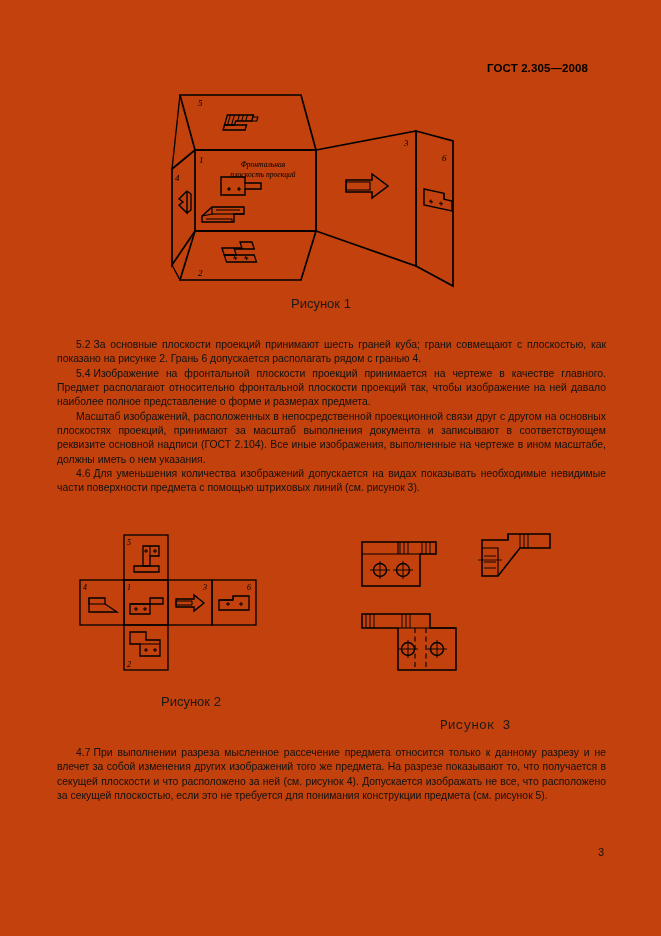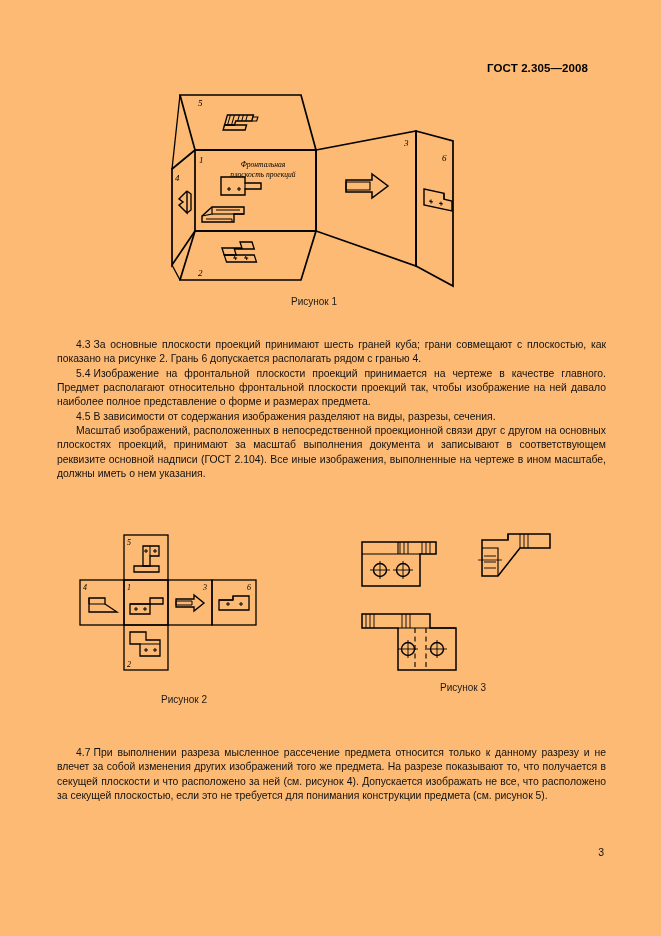--- a/index.html
+++ b/index.html
@@ -12,53 +12,53 @@
     height: 936px;
     position: relative;
     font-family: "Liberation Sans", sans-serif;
     color: #000000;
     overflow: hidden;
   }
 
   .page {
     position: absolute;
     inset: 0;
-    background: #fdba74;
+    background: #c2410c;
   }
 
   
   .header-std {
     position: absolute;
     top: 62px;
     right: 73px;
     font-size: 11.5px;
     font-weight: bold;
     letter-spacing: 0.1px;
     white-space: nowrap;
   }
 
   
   .figure-block {
     position: absolute;
   }
   .fig-caption {
     position: absolute;
-    font-size: 10px;
+    font-size: 13px;
     color: #1a1a1a;
     white-space: nowrap;
   }
 
   #fig1-wrap { left: 168px; top: 84px; width: 305px; height: 215px; }
   #fig1-cap  { left: 291px; top: 296px; }
 
   #fig2-wrap { left: 68px; top: 532px; width: 200px; height: 150px; }
   #fig2-cap  { left: 145px; top: 694px; margin-left: 16px; }
 
   #fig3-wrap { left: 358px; top: 532px; width: 200px; height: 150px; }
-  #fig3-cap  { left: 440px; top: 682px; }
+  #fig3-cap  { left: 440px; top: 718px; font-family: Liberation Mono, monospace; }
 
   svg { display: block; overflow: visible; }
 
   
   .body-text {
     position: absolute;
     left: 57px;
     width: 549px;
     font-size: 10.4px;
     line-height: 14.35px;
@@ -179,24 +179,24 @@
             <path d="M5,11 L9,11 M7,9 L7,13"></path>
             <path d="M15,11 L19,11 M17,9 L17,13"></path>
           </g>
         </g>
       </g>
     </svg>
   </div>
   <div class="fig-caption" id="fig1-cap">Рисунок 1</div>
 
   <div class="body-text" id="para-block-1">
-    <p class="para"><span class="clause-num">4.3</span><span>За основные плоскости проекций принимают шесть граней куба; грани совмещают с плоскостью, как показано на рисунке 2. Грань 6 допускается располагать рядом с гранью 4.</span></p>
+    <p class="para"><span class="clause-num">5.2</span><span>За основные плоскости проекций принимают шесть граней куба; грани совмещают с плоскостью, как показано на рисунке 2. Грань 6 допускается располагать рядом с гранью 4.</span></p>
     <p class="para"><span class="clause-num">5.4</span><span>Изображение на фронтальной плоскости проекций принимается на чертеже в качестве главного. Предмет располагают относительно фронтальной плоскости проекций так, чтобы изображение на ней давало наиболее полное представление о форме и размерах предмета.</span></p>
-    <p class="para"><span class="clause-num">4.5</span><span>В зависимости от содержания изображения разделяют на виды, разрезы, сечения.</span></p>
     <p class="para"><span>Масштаб изображений, расположенных в непосредственной проекционной связи друг с другом на основных плоскостях проекций, принимают за масштаб выполнения документа и записывают в соответствующем реквизите основной надписи (ГОСТ 2.104). Все иные изображения, выполненные на чертеже в ином масштабе, должны иметь о нем указания.</span></p>
+    <p class="para"><span class="clause-num">4.6</span><span>Для уменьшения количества изображений допускается на видах показывать необходимые невидимые части поверхности предмета с помощью штриховых линий (см. рисунок 3).</span></p>
   </div>
 
   <div class="figure-block" id="fig2-wrap">
     <svg width="200" height="150" viewBox="0 0 200 150">
       <g fill="none" stroke="#000" stroke-width="1.3">
 
         <rect x="56" y="3" width="44" height="45"></rect>
         <rect x="12" y="48" width="44" height="45"></rect>
         <rect x="56" y="48" width="44" height="45"></rect>
         <rect x="100" y="48" width="44" height="45"></rect>

